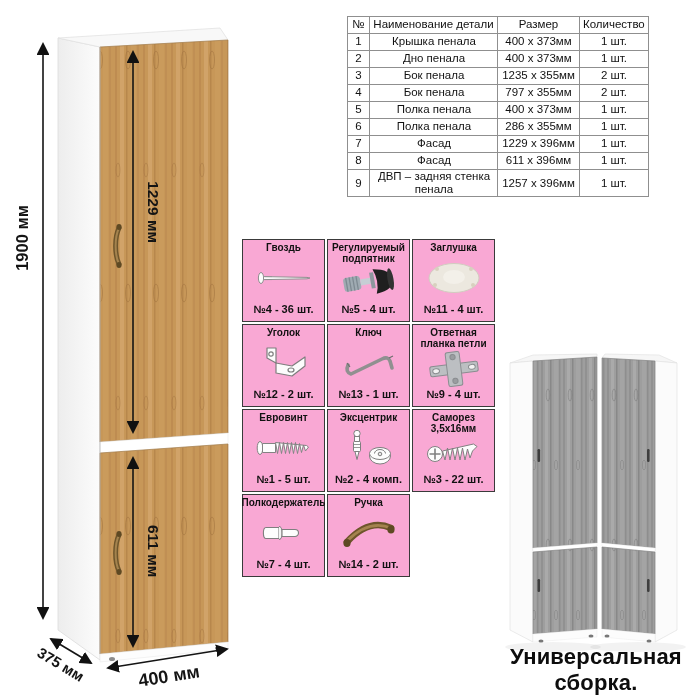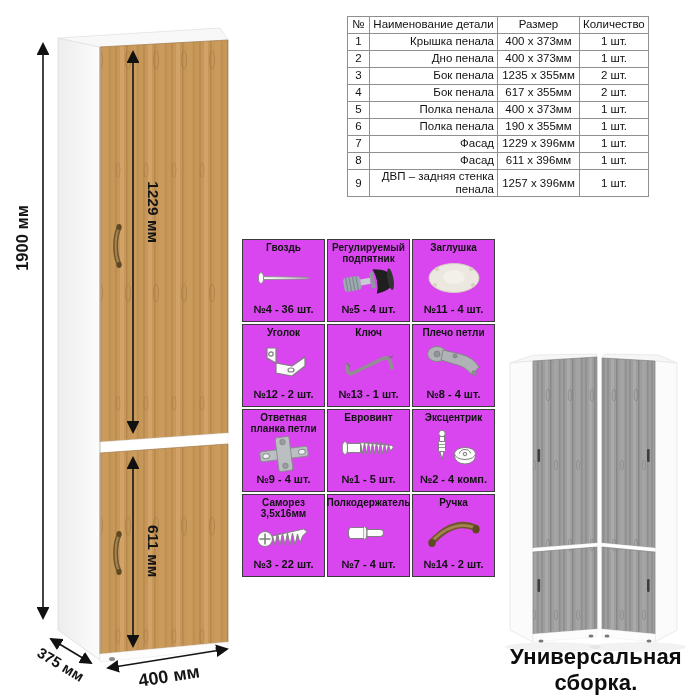--- a/index.html
+++ b/index.html
@@ -9,30 +9,30 @@
     font-family:"Liberation Sans", sans-serif;
   }
   .abs{position:absolute;}
 
   
   table.parts{border-collapse:collapse;font-size:11.5px;color:#111;table-layout:fixed;}
   table.parts th, table.parts td{
     border:1px solid #8f8f8f;padding:0 3px;height:16px;
     text-align:center;font-weight:normal;line-height:1.15;overflow:hidden;
   }
-  table.parts td.name{text-align:right;padding-left:4px;margin-left:9px;}
+  table.parts td.name{text-align:center;padding-left:4px;margin-left:9px;}
   col.c0{width:22px;} col.c1{width:128px;} col.c2{width:82px;} col.c3{width:66px;}
 
   
   .hw{
     display:grid;grid-template-columns:repeat(3,83px);grid-auto-rows:83px;
     gap:2px;
   }
   .hw-cell{
-    border:1px solid #3a3a3a;background:#d946ef;box-sizing:border-box;
+    border:1px solid #3a3a3a;background:#f9a8d4;box-sizing:border-box;
     display:flex;flex-direction:column;align-items:center;
     padding:2px 1px 1px 1px;
   }
   .hw-title{font-weight:bold;font-size:10px;line-height:1.12;text-align:center;color:#111;}
   .hw-iconwrap{flex:1;display:flex;align-items:center;justify-content:center;overflow:hidden;}
   .hw-count{font-weight:bold;font-size:11px;color:#111;padding-bottom:5px;white-space:nowrap;}
 
   
   .caption{
     left:492px;top:644px;width:208px;text-align:center;
@@ -136,33 +136,33 @@
         </tr>
         <tr>
           <td>3</td>
           <td class="name">Бок пенала</td>
           <td>1235 x 355мм</td>
           <td>2 шт.</td>
         </tr>
         <tr>
           <td>4</td>
           <td class="name">Бок пенала</td>
-          <td>617 x 355мм</td>
+          <td>797 x 355мм</td>
           <td>2 шт.</td>
         </tr>
         <tr>
           <td>5</td>
           <td class="name">Полка пенала</td>
           <td>400 x 373мм</td>
           <td>1 шт.</td>
         </tr>
         <tr>
           <td>6</td>
           <td class="name">Полка пенала</td>
-          <td>190 x 355мм</td>
+          <td>286 x 355мм</td>
           <td>1 шт.</td>
         </tr>
         <tr>
           <td>7</td>
           <td class="name">Фасад</td>
           <td>1229 x 396мм</td>
           <td>1 шт.</td>
         </tr>
         <tr>
           <td>8</td>
@@ -242,35 +242,20 @@
     </div>
     <div class="hw-cell">
       <div class="hw-title">Ключ</div>
       <div class="hw-iconwrap">
         <svg width="56" height="34" viewBox="0 0 56 34">
           <path d="M7 19 q-3 7 3 9 l31 -15 q6 -3 8 2 l2 7" fill="none" stroke="#909090" stroke-width="3.6" stroke-linecap="round" stroke-linejoin="round"></path>
           <path d="M6 17 l3 4 M48 12 l4 -2" stroke="#6d6d6d" stroke-width="1.2"></path>
         </svg>
       </div>
       <div class="hw-count">№13 - 1 шт.</div>
-    </div>
-    <div class="hw-cell">
-      <div class="hw-title">Плечо петли</div>
-      <div class="hw-iconwrap">
-        <svg width="58" height="40" viewBox="0 0 58 40">
-          <g fill="#b0b3b5" stroke="#838689" stroke-width="1">
-            <ellipse cx="12" cy="11" rx="9.5" ry="7.5"></ellipse>
-            <circle cx="12" cy="11" r="3" fill="#909396"></circle>
-            <path d="M18 7 l17 4 q13 3 19 13 l-7 8 q-7 -9 -18 -11 l-13 -4 z"></path>
-            <circle cx="49" cy="30" r="2.2" fill="#8d9093"></circle>
-            <circle cx="30" cy="13" r="2" fill="#8d9093"></circle>
-          </g>
-        </svg>
-      </div>
-      <div class="hw-count">№8 - 4 шт.</div>
     </div>
     <div class="hw-cell">
       <div class="hw-title">Ответная планка петли</div>
       <div class="hw-iconwrap">
         <svg width="56" height="42" viewBox="0 0 56 42">
           <g transform="rotate(-7 28 21)" fill="#bcbfc2" stroke="#8a8d90" stroke-width="1">
             <rect x="4" y="16" width="48" height="10" rx="2"></rect>
             <rect x="21" y="4" width="14" height="34" rx="2"></rect>
             <ellipse cx="10" cy="21" rx="3.4" ry="2.4" fill="#f2f2f2"></ellipse>
             <ellipse cx="46" cy="21" rx="3.4" ry="2.4" fill="#f2f2f2"></ellipse>

